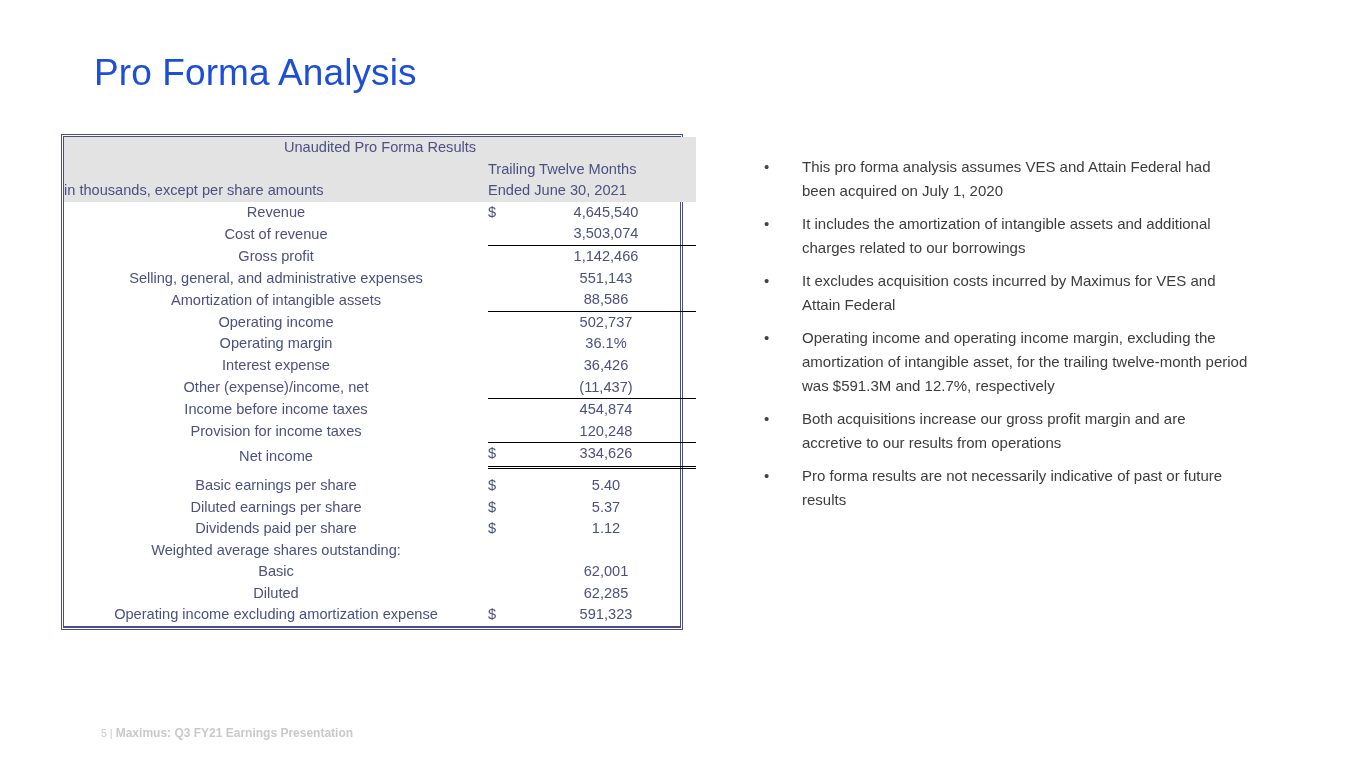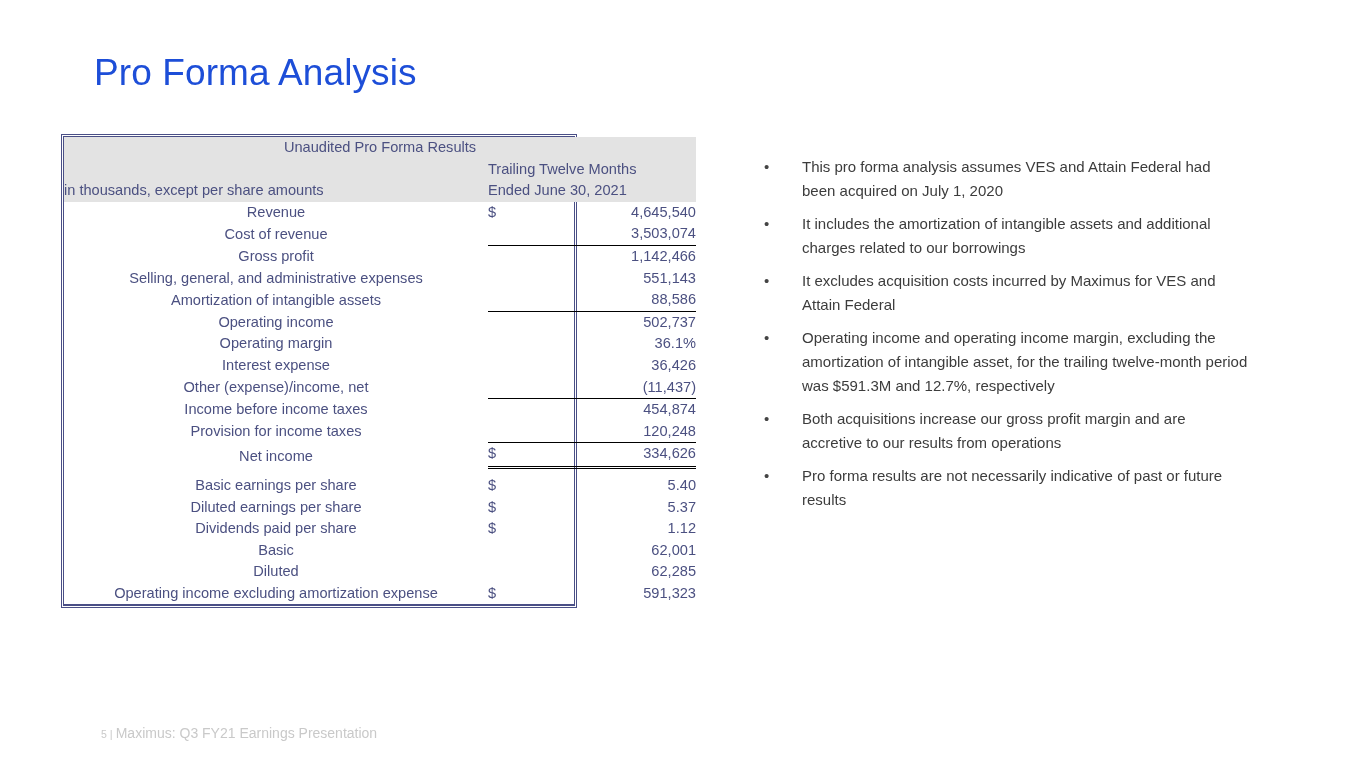--- a/index.html
+++ b/index.html
@@ -26,21 +26,21 @@
     color: #1d4ed8;
     letter-spacing: 0.1px;
     white-space: nowrap;
   }
 
   
   #fin-table-wrap {
     position: absolute;
     left: 61px;
     top: 134px;
-    width: 516px;
+    width: 622px;
     box-sizing: border-box;
     border: 1px solid #4a4f86;
     padding: 1px;
     background: #ffffff;
   }
   #fin-table-inner {
     border-left: 1px solid #4a4f86;
     border-right: 1px solid #4a4f86;
     border-top: 1px solid #4a4f86;
     border-bottom: 2px solid #4a4f86;
@@ -60,21 +60,21 @@
     height: 21.6px;
     white-space: nowrap;
     overflow: hidden;
   }
   col.c-label { width: 424px; }
   col.c-cur   { width: 28px; }
   col.c-val   { width: 180px; }
 
   td.label  { padding-left: 2px; text-align: center; }
   td.cur    { text-align: left; padding-left: 4px; }
-  td.val    { text-align: right; padding-right: 3px; }
+  td.val    { text-align: center; padding-right: 3px; }
 
   tr.headband td { background: #e3e3e3; }
 
   td.title-cell {
     text-align: center;
     background: #e3e3e3;
     line-height: 23px;
     height: 23px;
     padding-top: 2px;
   }
@@ -130,21 +130,21 @@
     position: absolute;
     left: 101px;
     top: 724px;
     color: #c9c9c9;
     white-space: nowrap;
     font-size: 12.6px;
     line-height: 18px;
   }
   #footer .pg { font-size: 10.5px; }
   #footer .sep { font-size: 11px; padding: 0 3px; }
-  #footer .ftxt { font-size: 14px; }
+  #footer .ftxt { font-size: 12px; font-weight: bold; }
 </style>
 </head>
 <body>
 
 <div id="slide-title">Pro Forma Analysis</div>
 
 <div id="fin-table-wrap">
   <div id="fin-table-inner">
     <table class="fin">
       <colgroup>
@@ -253,20 +253,25 @@
           <td class="cur">$</td>
           <td class="val">5.37</td>
         </tr>
 
         <tr>
           <td class="label">Dividends paid per share</td>
           <td class="cur">$</td>
           <td class="val">1.12</td>
         </tr>
 
+        <tr>
+          <td class="label">Weighted average shares outstanding:</td>
+          <td class="cur"></td>
+          <td class="val"></td>
+        </tr>
 
         <tr>
           <td class="label indent">Basic</td>
           <td class="cur"></td>
           <td class="val">62,001</td>
         </tr>
 
         <tr>
           <td class="label indent">Diluted</td>
           <td class="cur"></td>

